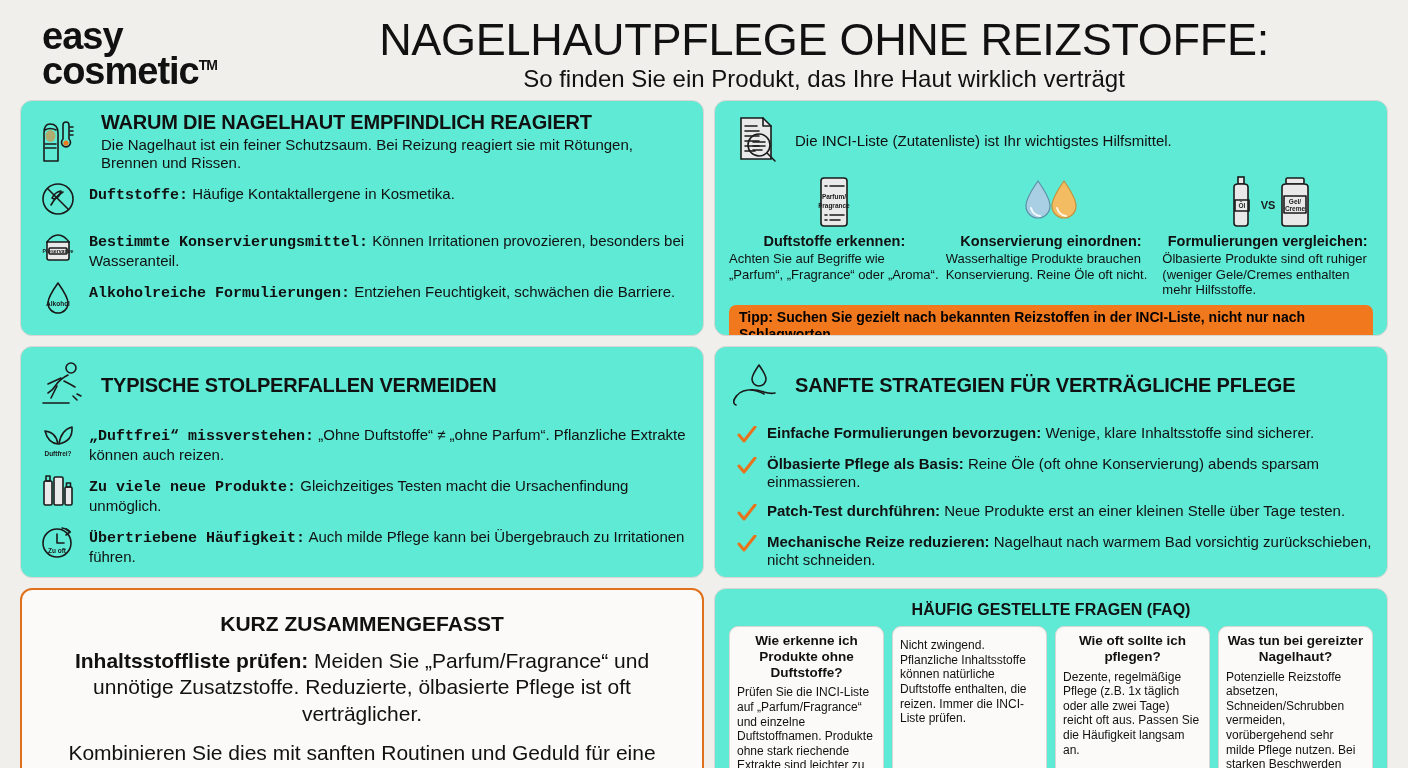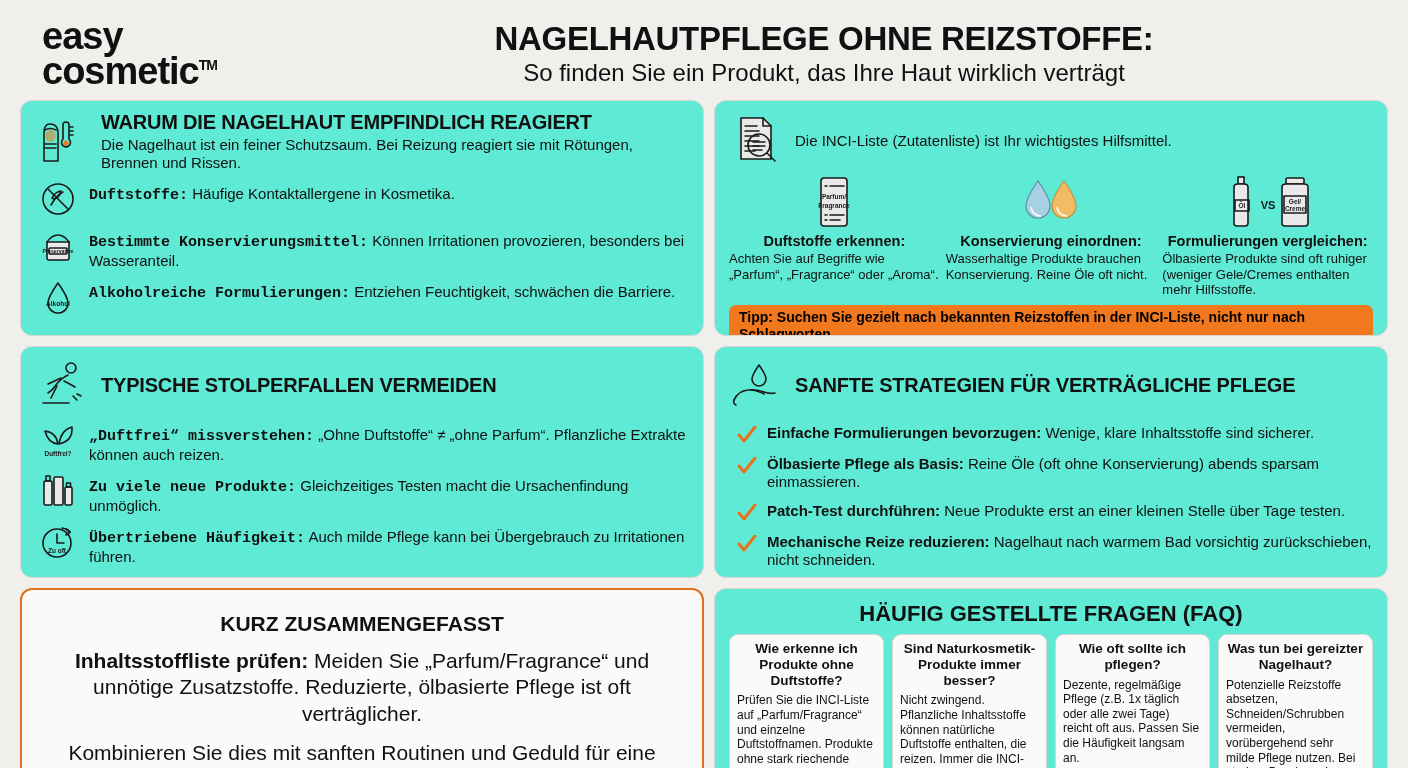--- a/index.html
+++ b/index.html
@@ -12,21 +12,21 @@
   }
   .page{position:relative;width:1408px;height:768px;box-sizing:border-box;padding:8px 20px 10px 20px;display:flex;flex-direction:column;}
 
   
   .header{display:flex;align-items:center;height:92px;flex:0 0 auto;}
   .logo{width:300px;flex:0 0 300px;padding-left:22px;box-sizing:border-box;line-height:0.92;}
   .logo .l1{font-size:38px;font-weight:bold;letter-spacing:-1px;}
   .logo .l2{font-size:38px;font-weight:bold;letter-spacing:-1px;}
   .logo .tm{font-size:14px;vertical-align:super;font-weight:bold;}
   .titles{flex:1 1 auto;text-align:center;padding-right:60px;}
-  .title{font-size:33px;font-weight:bold;letter-spacing:-0.3px;line-height:1.05;}
+  .title{font-size:45px;font-weight:normal;letter-spacing:-0.3px;line-height:1.05;}
   .subtitle{font-size:24px;line-height:1.15;margin-top:2px;font-weight:400;}
 
   
   .grid{flex:1 1 auto;display:grid;grid-template-columns:684px 1fr;grid-template-rows:236px 232px 1fr;gap:10px 10px;}
   .card{
     background:#5eead4;
     border:1px solid #d8d6d2;
     border-radius:12px;
     box-sizing:border-box;
     padding:10px 14px;
@@ -63,21 +63,21 @@
     color:#000;font-size:14px;font-weight:bold;
     padding:4px 10px;line-height:1.2;
   }
 
   
   .sumtitle{text-align:center;font-size:21px;font-weight:bold;margin-top:12px;}
   .sumbody{text-align:center;font-size:21px;line-height:1.25;margin-top:12px;padding:0 14px;}
   .sumbody.second{margin-top:13px;}
 
   
-  .faqtitle{text-align:center;font-size:22px;font-weight:bold;margin-top:2px;margin-bottom:7px;}
+  .faqtitle{text-align:center;font-size:16px;font-weight:bold;margin-top:2px;margin-bottom:7px;}
   .faqgrid{display:grid;grid-template-columns:repeat(4,1fr);gap:8px;}
   .faqcard{
     background:#fbfaf9;border:1px solid #d8d6d2;border-radius:9px;
     padding:6px 7px;box-sizing:border-box;min-height:120px;
   }
   .faqq{font-size:13.5px;font-weight:bold;text-align:center;line-height:1.17;}
   .faqa{font-size:12px;line-height:1.22;margin-top:5px;}
 
   .ink{stroke:#1a1a1a;fill:none;stroke-width:1.6;stroke-linecap:round;stroke-linejoin:round;}
   .inkfill{fill:#e9e9e9;stroke:#1a1a1a;stroke-width:1.6;}
@@ -356,21 +356,20 @@
     <div class="card">
       <div class="faqtitle">HÄUFIG GESTELLTE FRAGEN (FAQ)</div>
       <div class="faqgrid">
 
         <div class="faqcard">
           <div class="faqq">Wie erkenne ich Produkte ohne Duftstoffe?</div>
           <div class="faqa">Prüfen Sie die INCI-Liste auf „Parfum/Fragrance“ und einzelne Duftstoffnamen. Produkte ohne stark riechende Extrakte sind leichter zu beurteilen.</div>
         </div>
 
         <div class="faqcard">
-          <div class="faqq">Sind Naturkosmetik-Produkte immer besser?</div>
           <div class="faqa">Nicht zwingend. Pflanzliche Inhaltsstoffe können natürliche Duftstoffe enthalten, die reizen. Immer die INCI-Liste prüfen.</div>
         </div>
 
         <div class="faqcard">
           <div class="faqq">Wie oft sollte ich pflegen?</div>
           <div class="faqa">Dezente, regelmäßige Pflege (z.B. 1x täglich oder alle zwei Tage) reicht oft aus. Passen Sie die Häufigkeit langsam an.</div>
         </div>
 
         <div class="faqcard">
           <div class="faqq">Was tun bei gereizter Nagelhaut?</div>

